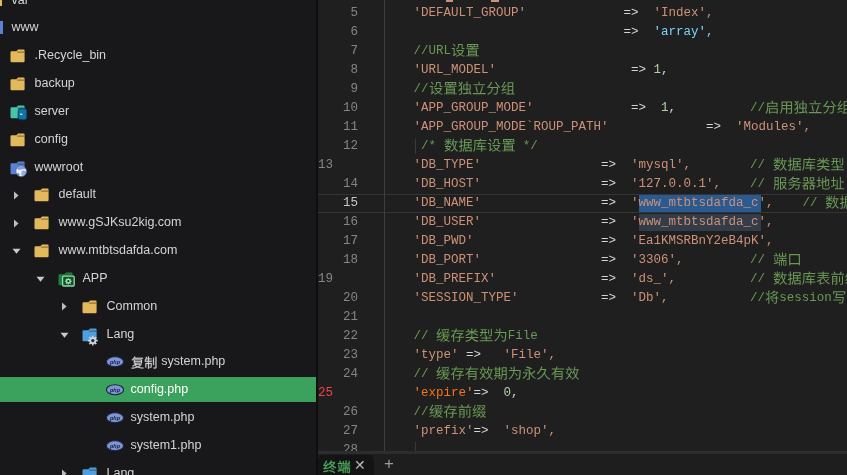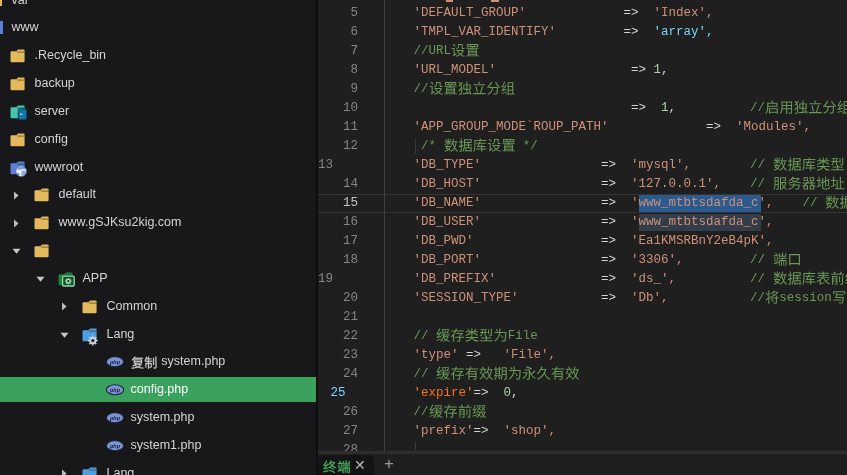--- a/index.html
+++ b/index.html
@@ -62,20 +62,21 @@
       <path d="M7.2 3.1 L14.6 3.1" stroke="rgba(60,40,0,0.55)" stroke-width="1.1" fill="none"></path>
     </svg>
     <span class="lbl" style="left:58.5px;top:215.2px;color:#d4d4d4">www.gSJKsu2kig.com</span>
 <svg class="abs" style="left:11.5px;top:248.0px" width="9" height="7">
       <path d="M0.5 0.8 L8.5 0.8 L4.5 5.8 Z" fill="#c8c8c8"></path>
     </svg>
     <svg class="abs" style="left:34.0px;top:244.0px;overflow:visible" width="17" height="15">
       <path d="M0.5 3.5 Q0.5 2.2 1.6 2.2 L6.4 2.2 L8 0.4 L13.6 0.4 Q14.6 0.4 14.6 1.6 L14.6 2.6 L14.6 12 Q14.6 13.2 13.5 13.2 L1.6 13.2 Q0.5 13.2 0.5 12 Z" fill="#e3b95e"></path>
       <path d="M7.2 3.1 L14.6 3.1" stroke="rgba(60,40,0,0.55)" stroke-width="1.1" fill="none"></path>
     </svg>
+    <span class="lbl" style="left:58.5px;top:243.0px;color:#d4d4d4">www.mtbtsdafda.com</span>
 <svg class="abs" style="left:35.5px;top:275.8px" width="9" height="7">
       <path d="M0.5 0.8 L8.5 0.8 L4.5 5.8 Z" fill="#c8c8c8"></path>
     </svg>
     <svg class="abs" style="left:58.0px;top:271.8px;overflow:visible" width="17" height="15">
       <path d="M0.5 3.5 Q0.5 2.2 1.6 2.2 L6.4 2.2 L8 0.4 L13.6 0.4 Q14.6 0.4 14.6 1.6 L14.6 2.6 L14.6 12 Q14.6 13.2 13.5 13.2 L1.6 13.2 Q0.5 13.2 0.5 12 Z" fill="#1f7f40"></path>
       <path d="M7.2 3.1 L14.6 3.1" stroke="rgba(60,40,0,0.55)" stroke-width="1.1" fill="none"></path>
       <rect x="4.6" y="4.2" width="11.6" height="9.8" rx="1" fill="#124f28" stroke="#8fdca6" stroke-width="1.3"></rect>
       <path d="M12.76 8.75 L13.62 8.60 L13.62 9.80 L12.76 9.65 L12.36 10.62 L13.08 11.12 L12.22 11.98 L11.72 11.26 L10.75 11.66 L10.90 12.52 L9.70 12.52 L9.85 11.66 L8.88 11.26 L8.38 11.98 L7.52 11.12 L8.24 10.62 L7.84 9.65 L6.98 9.80 L6.98 8.60 L7.84 8.75 L8.24 7.78 L7.52 7.28 L8.38 6.42 L8.88 7.14 L9.85 6.74 L9.70 5.88 L10.90 5.88 L10.75 6.74 L11.72 7.14 L12.22 6.42 L13.08 7.28 L12.36 7.78 Z" fill="#a5e3b5"></path>
       <circle cx="10.3" cy="9.2" r="1.12" fill="rgba(20,25,35,0.9)"></circle>
     </svg>
@@ -155,52 +156,52 @@
 <div class="mono abs" style="left:318px;top:194.1px;width:40px;text-align:right;color:#c6c6c6;height:19.0px;overflow:hidden">15</div>
 <div class="mono abs" style="left:318px;top:213.1px;width:40px;text-align:right;color:#858585;height:19.0px;overflow:hidden">16</div>
 <div class="mono abs" style="left:318px;top:232.1px;width:40px;text-align:right;color:#858585;height:19.0px;overflow:hidden">17</div>
 <div class="mono abs" style="left:318px;top:251.1px;width:40px;text-align:right;color:#858585;height:19.0px;overflow:hidden">18</div>
 <div class="mono abs" style="left:318px;top:270.1px;width:40px;color:#858585;height:19.0px;overflow:hidden">19</div>
 <div class="mono abs" style="left:318px;top:289.1px;width:40px;text-align:right;color:#858585;height:19.0px;overflow:hidden">20</div>
 <div class="mono abs" style="left:318px;top:308.1px;width:40px;text-align:right;color:#858585;height:19.0px;overflow:hidden">21</div>
 <div class="mono abs" style="left:318px;top:327.1px;width:40px;text-align:right;color:#858585;height:19.0px;overflow:hidden">22</div>
 <div class="mono abs" style="left:318px;top:346.1px;width:40px;text-align:right;color:#858585;height:19.0px;overflow:hidden">23</div>
 <div class="mono abs" style="left:318px;top:365.1px;width:40px;text-align:right;color:#858585;height:19.0px;overflow:hidden">24</div>
-<div class="mono abs" style="left:318px;top:384.1px;width:40px;text-align:center;color:#7dd3fc;height:19.0px;overflow:hidden">25</div>
+<div class="mono abs" style="left:318px;top:384.1px;width:40px;text-align:left;color:#ef4444;height:19.0px;overflow:hidden">25</div>
 <div class="mono abs" style="left:318px;top:403.1px;width:40px;text-align:right;color:#858585;height:19.0px;overflow:hidden">26</div>
 <div class="mono abs" style="left:318px;top:422.1px;width:40px;text-align:right;color:#858585;height:19.0px;overflow:hidden">27</div>
 <div class="mono abs" style="left:318px;top:441.1px;width:40px;text-align:right;color:#858585;height:19.0px;overflow:hidden">28</div>
 <div class="abs" style="left:0;top:0;width:847px;height:452px;overflow:hidden;pointer-events:none">
       <span class="mono abs" style="left:413.50px;top:-14.90px;color:#ce9178">'DEFAULT_MODULE'</span>
       <span class="mono abs" style="left:623.50px;top:-14.90px;color:#d4d4d4">=&gt;</span>
       <span class="mono abs" style="left:653.50px;top:-14.90px;color:#ce9178">'Index',</span>
       <span class="mono abs" style="left:413.50px;top:4.10px;color:#ce9178">'DEFAULT_GROUP'</span>
       <span class="mono abs" style="left:623.50px;top:4.10px;color:#d4d4d4">=&gt;</span>
       <span class="mono abs" style="left:653.50px;top:4.10px;color:#ce9178">'Index',</span>
-      <span class="mono abs" style="left:413.50px;top:23.10px;color:#ce9178">'TMPL_VAR_IDENTIFY'</span>
       <span class="mono abs" style="left:623.50px;top:23.10px;color:#d4d4d4">=&gt;</span>
       <span class="mono abs" style="left:653.50px;top:23.10px;color:#7dd3fc">'array',</span>
       <span class="mono abs" style="left:413.50px;top:42.10px;color:#6a9955">//URL</span>
       <svg style="position:absolute;left:451.0px;top:43.4px;overflow:visible" width="31" height="17">
         <path transform="translate(0.00,12.63) scale(0.01435,-0.01435)" d="M122 776C175 729 242 662 273 619L324 672C292 713 225 778 171 822ZM43 526V454H184V95C184 49 153 16 134 4C148 -11 168 -42 175 -60C190 -40 217 -20 395 112C386 127 374 155 368 175L257 94V526ZM491 804V693C491 619 469 536 337 476C351 464 377 435 386 420C530 489 562 597 562 691V734H739V573C739 497 753 469 823 469C834 469 883 469 898 469C918 469 939 470 951 474C948 491 946 520 944 539C932 536 911 534 897 534C884 534 839 534 828 534C812 534 810 543 810 572V804ZM805 328C769 248 715 182 649 129C582 184 529 251 493 328ZM384 398V328H436L422 323C462 231 519 151 590 86C515 38 429 5 341 -15C355 -31 371 -61 377 -80C474 -54 566 -16 647 39C723 -17 814 -58 917 -83C926 -62 947 -32 963 -16C867 4 781 39 708 86C793 160 861 256 901 381L855 401L842 398Z" fill="#6a9955"></path>
         <path transform="translate(14.35,12.63) scale(0.01435,-0.01435)" d="M651 748H820V658H651ZM417 748H582V658H417ZM189 748H348V658H189ZM190 427V6H57V-50H945V6H808V427H495L509 486H922V545H520L531 603H895V802H117V603H454L446 545H68V486H436L424 427ZM262 6V68H734V6ZM262 275H734V217H262ZM262 320V376H734V320ZM262 172H734V113H262Z" fill="#6a9955"></path>
       </svg>
       <span class="mono abs" style="left:413.50px;top:61.10px;color:#ce9178">'URL_MODEL'</span>
       <span class="mono abs" style="left:631.00px;top:61.10px;color:#d4d4d4">=&gt;</span>
       <span class="mono abs" style="left:653.50px;top:61.10px;color:#b5cea8">1</span>
       <span class="mono abs" style="left:661.00px;top:61.10px;color:#d4d4d4">,</span>
       <span class="mono abs" style="left:413.50px;top:80.10px;color:#6a9955">//</span>
       <svg style="position:absolute;left:428.5px;top:81.4px;overflow:visible" width="88" height="17">
         <path transform="translate(0.00,12.63) scale(0.01435,-0.01435)" d="M122 776C175 729 242 662 273 619L324 672C292 713 225 778 171 822ZM43 526V454H184V95C184 49 153 16 134 4C148 -11 168 -42 175 -60C190 -40 217 -20 395 112C386 127 374 155 368 175L257 94V526ZM491 804V693C491 619 469 536 337 476C351 464 377 435 386 420C530 489 562 597 562 691V734H739V573C739 497 753 469 823 469C834 469 883 469 898 469C918 469 939 470 951 474C948 491 946 520 944 539C932 536 911 534 897 534C884 534 839 534 828 534C812 534 810 543 810 572V804ZM805 328C769 248 715 182 649 129C582 184 529 251 493 328ZM384 398V328H436L422 323C462 231 519 151 590 86C515 38 429 5 341 -15C355 -31 371 -61 377 -80C474 -54 566 -16 647 39C723 -17 814 -58 917 -83C926 -62 947 -32 963 -16C867 4 781 39 708 86C793 160 861 256 901 381L855 401L842 398Z" fill="#6a9955"></path>
         <path transform="translate(14.35,12.63) scale(0.01435,-0.01435)" d="M651 748H820V658H651ZM417 748H582V658H417ZM189 748H348V658H189ZM190 427V6H57V-50H945V6H808V427H495L509 486H922V545H520L531 603H895V802H117V603H454L446 545H68V486H436L424 427ZM262 6V68H734V6ZM262 275H734V217H262ZM262 320V376H734V320ZM262 172H734V113H262Z" fill="#6a9955"></path>
         <path transform="translate(28.70,12.63) scale(0.01435,-0.01435)" d="M389 642V272H609V55L337 28L351 -50C485 -35 677 -14 860 9C872 -23 882 -52 889 -76L964 -49C940 23 886 143 840 234L771 213C791 172 812 125 832 79L684 63V272H905V642H684V838H609V642ZM463 576H609V339H463ZM684 576H828V339H684ZM297 823C276 784 249 743 217 704C189 745 153 785 107 824L54 784C104 740 142 695 169 648C128 604 84 563 38 530C55 518 78 497 90 482C128 512 166 546 202 582C220 537 231 490 237 442C190 355 108 261 34 214C52 200 73 174 85 157C139 199 197 263 245 331V299C245 167 235 46 210 12C202 1 192 -3 177 -5C155 -8 116 -8 68 -5C81 -26 89 -53 90 -77C132 -79 173 -78 207 -72C232 -68 251 -57 264 -39C305 16 316 151 316 297C316 416 307 531 254 639C296 687 333 739 363 790Z" fill="#6a9955"></path>
         <path transform="translate(43.05,12.63) scale(0.01435,-0.01435)" d="M97 651V576H906V651ZM236 505C273 372 316 195 331 81L410 101C393 216 351 387 310 522ZM428 826C447 775 468 707 477 663L554 686C544 729 521 795 501 846ZM691 522C658 376 596 168 541 38H54V-37H947V38H622C675 166 735 356 776 507Z" fill="#6a9955"></path>
         <path transform="translate(57.40,12.63) scale(0.01435,-0.01435)" d="M673 822 604 794C675 646 795 483 900 393C915 413 942 441 961 456C857 534 735 687 673 822ZM324 820C266 667 164 528 44 442C62 428 95 399 108 384C135 406 161 430 187 457V388H380C357 218 302 59 65 -19C82 -35 102 -64 111 -83C366 9 432 190 459 388H731C720 138 705 40 680 14C670 4 658 2 637 2C614 2 552 2 487 8C501 -13 510 -45 512 -67C575 -71 636 -72 670 -69C704 -66 727 -59 748 -34C783 5 796 119 811 426C812 436 812 462 812 462H192C277 553 352 670 404 798Z" fill="#6a9955"></path>
         <path transform="translate(71.75,12.63) scale(0.01435,-0.01435)" d="M48 58 63 -14C157 10 282 42 401 73L394 137C266 106 134 76 48 58ZM481 790V11H380V-58H959V11H872V790ZM553 11V207H798V11ZM553 466H798V274H553ZM553 535V721H798V535ZM66 423C81 430 105 437 242 454C194 388 150 335 130 315C97 278 71 253 49 249C58 231 69 197 73 182C94 194 129 204 401 259C400 274 400 302 402 321L182 281C265 370 346 480 415 591L355 628C334 591 311 555 288 520L143 504C207 590 269 701 318 809L250 840C205 719 126 588 102 555C79 521 60 497 42 493C50 473 62 438 66 423Z" fill="#6a9955"></path>
       </svg>
+      <span class="mono abs" style="left:413.50px;top:99.10px;color:#ce9178">'APP_GROUP_MODE'</span>
       <span class="mono abs" style="left:631.00px;top:99.10px;color:#d4d4d4">=&gt;</span>
       <span class="mono abs" style="left:661.00px;top:99.10px;color:#b5cea8">1</span>
       <span class="mono abs" style="left:668.50px;top:99.10px;color:#d4d4d4">,</span>
       <span class="mono abs" style="left:750.00px;top:99.10px;color:#6a9955">//</span>
       <svg style="position:absolute;left:765.0px;top:100.4px;overflow:visible" width="88" height="17">
         <path transform="translate(0.00,12.63) scale(0.01435,-0.01435)" d="M276 311V-75H349V-11H810V-73H887V311ZM349 57V241H810V57ZM436 821C457 783 482 733 495 697H154V456C154 310 143 111 36 -31C53 -40 85 -67 97 -82C203 58 227 264 230 418H869V697H541L575 708C562 744 534 800 507 841ZM230 627H793V488H230Z" fill="#6a9955"></path>
         <path transform="translate(14.35,12.63) scale(0.01435,-0.01435)" d="M153 770V407C153 266 143 89 32 -36C49 -45 79 -70 90 -85C167 0 201 115 216 227H467V-71H543V227H813V22C813 4 806 -2 786 -3C767 -4 699 -5 629 -2C639 -22 651 -55 655 -74C749 -75 807 -74 841 -62C875 -50 887 -27 887 22V770ZM227 698H467V537H227ZM813 698V537H543V698ZM227 466H467V298H223C226 336 227 373 227 407ZM813 466V298H543V466Z" fill="#6a9955"></path>
         <path transform="translate(28.70,12.63) scale(0.01435,-0.01435)" d="M389 642V272H609V55L337 28L351 -50C485 -35 677 -14 860 9C872 -23 882 -52 889 -76L964 -49C940 23 886 143 840 234L771 213C791 172 812 125 832 79L684 63V272H905V642H684V838H609V642ZM463 576H609V339H463ZM684 576H828V339H684ZM297 823C276 784 249 743 217 704C189 745 153 785 107 824L54 784C104 740 142 695 169 648C128 604 84 563 38 530C55 518 78 497 90 482C128 512 166 546 202 582C220 537 231 490 237 442C190 355 108 261 34 214C52 200 73 174 85 157C139 199 197 263 245 331V299C245 167 235 46 210 12C202 1 192 -3 177 -5C155 -8 116 -8 68 -5C81 -26 89 -53 90 -77C132 -79 173 -78 207 -72C232 -68 251 -57 264 -39C305 16 316 151 316 297C316 416 307 531 254 639C296 687 333 739 363 790Z" fill="#6a9955"></path>
         <path transform="translate(43.05,12.63) scale(0.01435,-0.01435)" d="M97 651V576H906V651ZM236 505C273 372 316 195 331 81L410 101C393 216 351 387 310 522ZM428 826C447 775 468 707 477 663L554 686C544 729 521 795 501 846ZM691 522C658 376 596 168 541 38H54V-37H947V38H622C675 166 735 356 776 507Z" fill="#6a9955"></path>
         <path transform="translate(57.40,12.63) scale(0.01435,-0.01435)" d="M673 822 604 794C675 646 795 483 900 393C915 413 942 441 961 456C857 534 735 687 673 822ZM324 820C266 667 164 528 44 442C62 428 95 399 108 384C135 406 161 430 187 457V388H380C357 218 302 59 65 -19C82 -35 102 -64 111 -83C366 9 432 190 459 388H731C720 138 705 40 680 14C670 4 658 2 637 2C614 2 552 2 487 8C501 -13 510 -45 512 -67C575 -71 636 -72 670 -69C704 -66 727 -59 748 -34C783 5 796 119 811 426C812 436 812 462 812 462H192C277 553 352 670 404 798Z" fill="#6a9955"></path>

